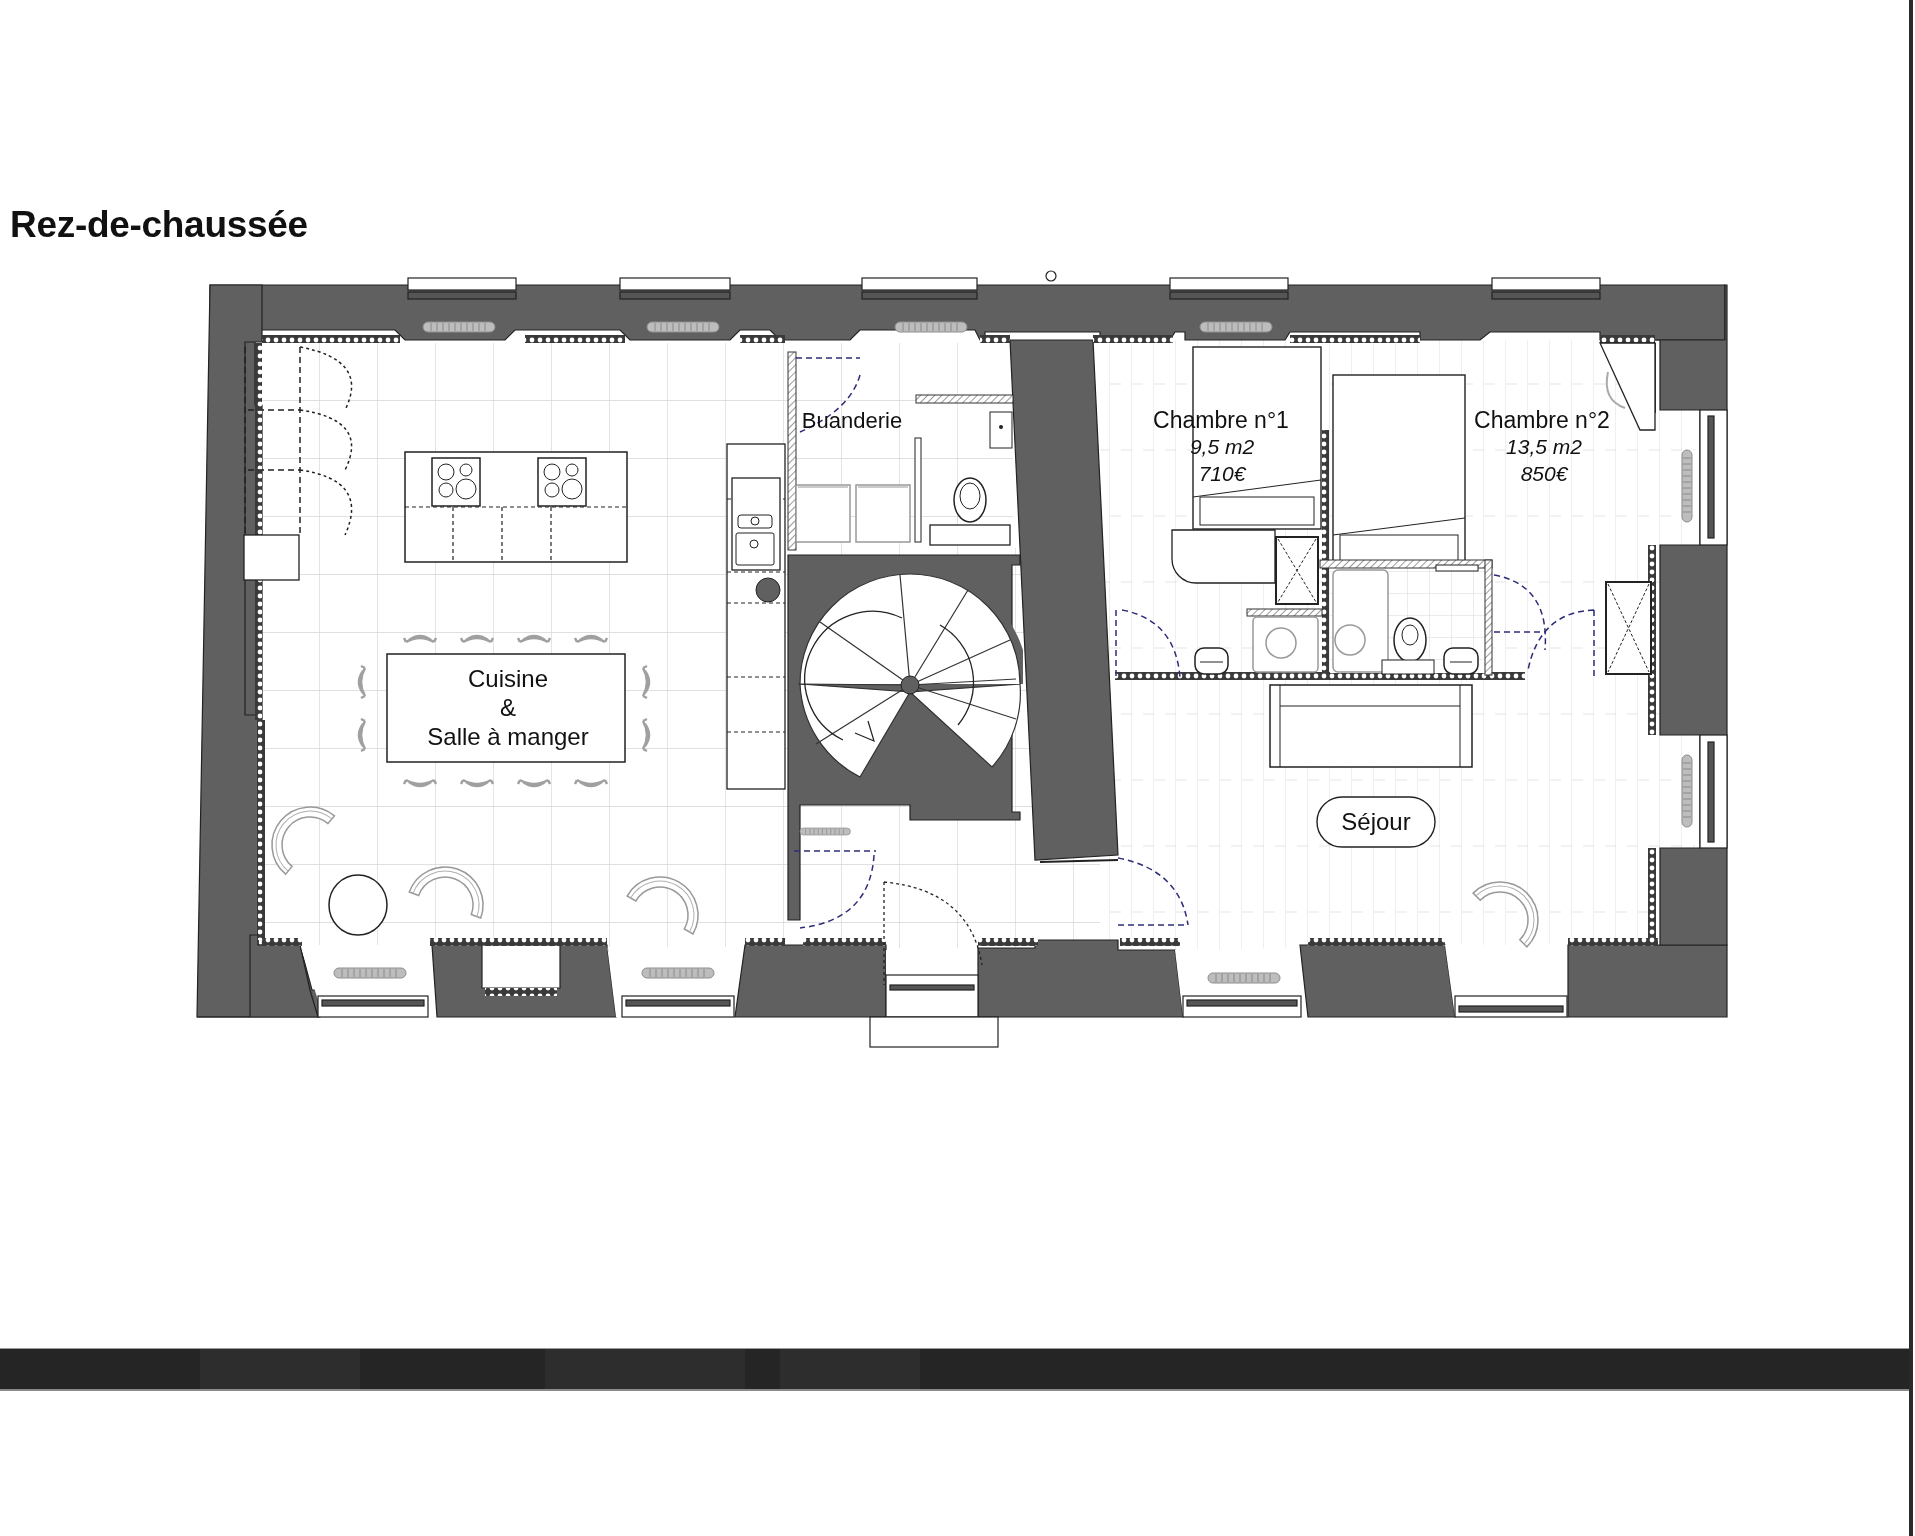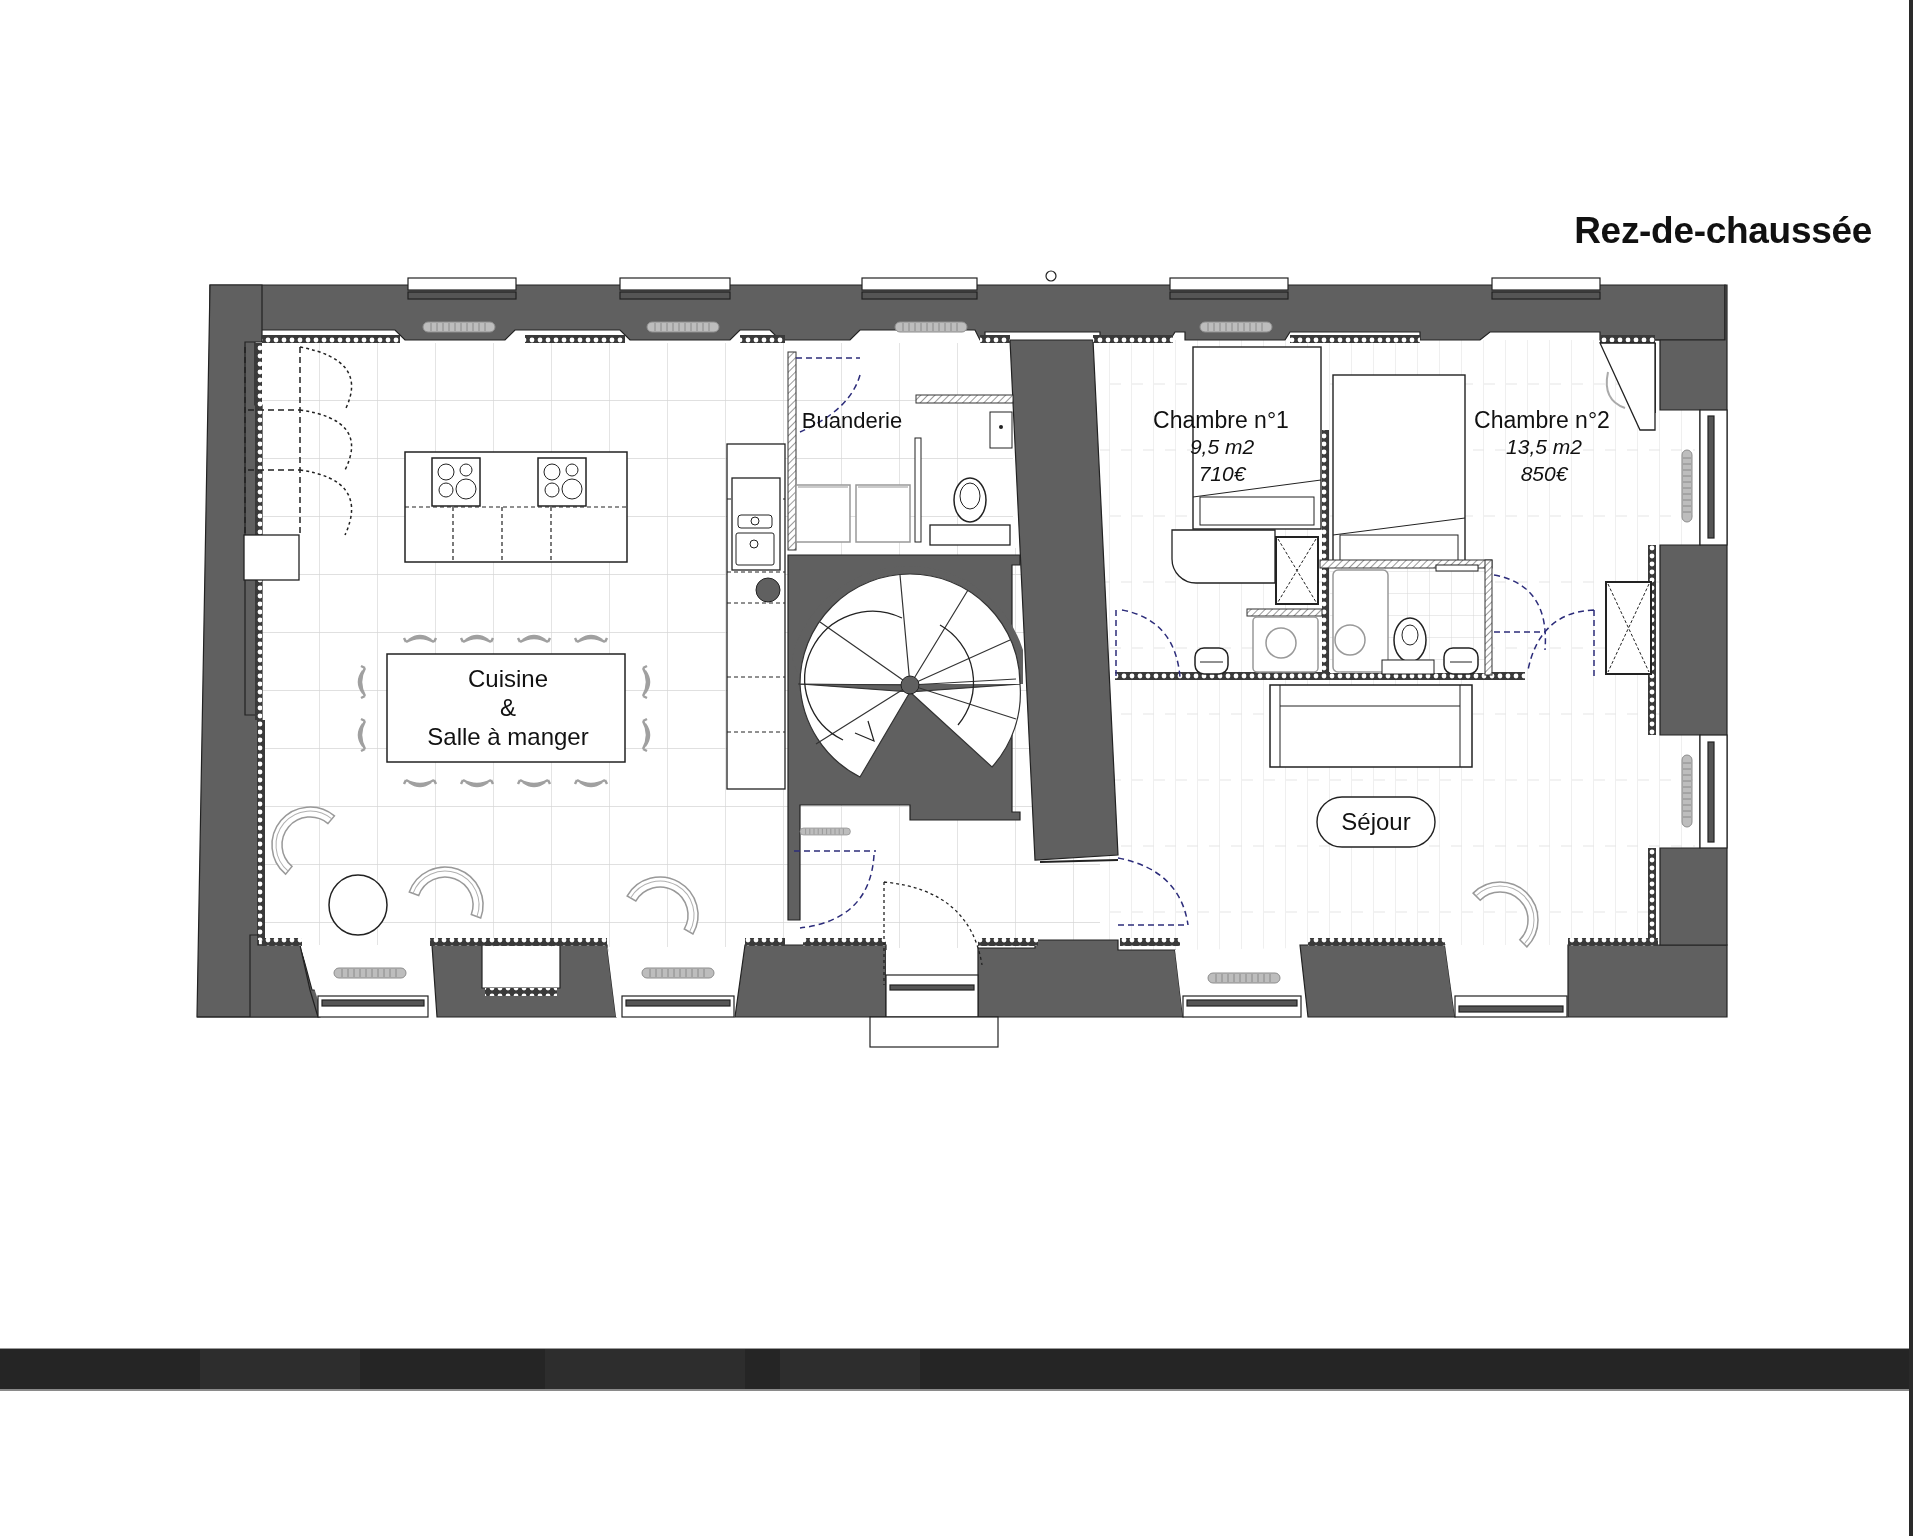--- a/index.html
+++ b/index.html
@@ -1,20 +1,20 @@
 <!DOCTYPE html>
 <html><head>
 <meta charset="utf-8">
 <style>
   html, body { margin: 0; padding: 0; background: #ffffff; }
   body { width: 1915px; height: 1536px; position: relative; overflow: hidden; font-family: "Liberation Sans", sans-serif; }
   .page-edge { position: absolute; left: 1909px; top: 0; width: 4px; height: 1536px; background: #2a2a2a; }
   .bottom-band { position: absolute; left: 0; top: 1348px; width: 1911px; height: 40px; background: #252525; border-top: 1px solid #9a9a9a; border-bottom: 2px solid #8a8a8a; }
   .band-ghost { position: absolute; top: 0; height: 40px; background: #2d2d2d; }
-  .plan-title { position: absolute; left: 0; width: 1872px; top: 210px; text-align: right; font-size: 37px; font-weight: bold; color: #111; letter-spacing: -0.3px; }
+  .plan-title { position: absolute; left: 0; width: 1872px; top: 204px; text-align: left; font-size: 37px; font-weight: bold; color: #111; letter-spacing: -0.3px; padding-left: 10px; }
   svg.plan { position: absolute; left: 0; top: 0; }
   .room-label { font-family: "Liberation Sans", sans-serif; fill: #111; }
   .room-sub { font-family: "Liberation Sans", sans-serif; font-style: italic; fill: #111; }
 </style>
 </head>
 <body>
 
 <div class="plan-title">Rez-de-chaussée</div>
 
 <svg class="plan" width="1915" height="1536" viewBox="0 0 1915 1536" xmlns="http://www.w3.org/2000/svg">

